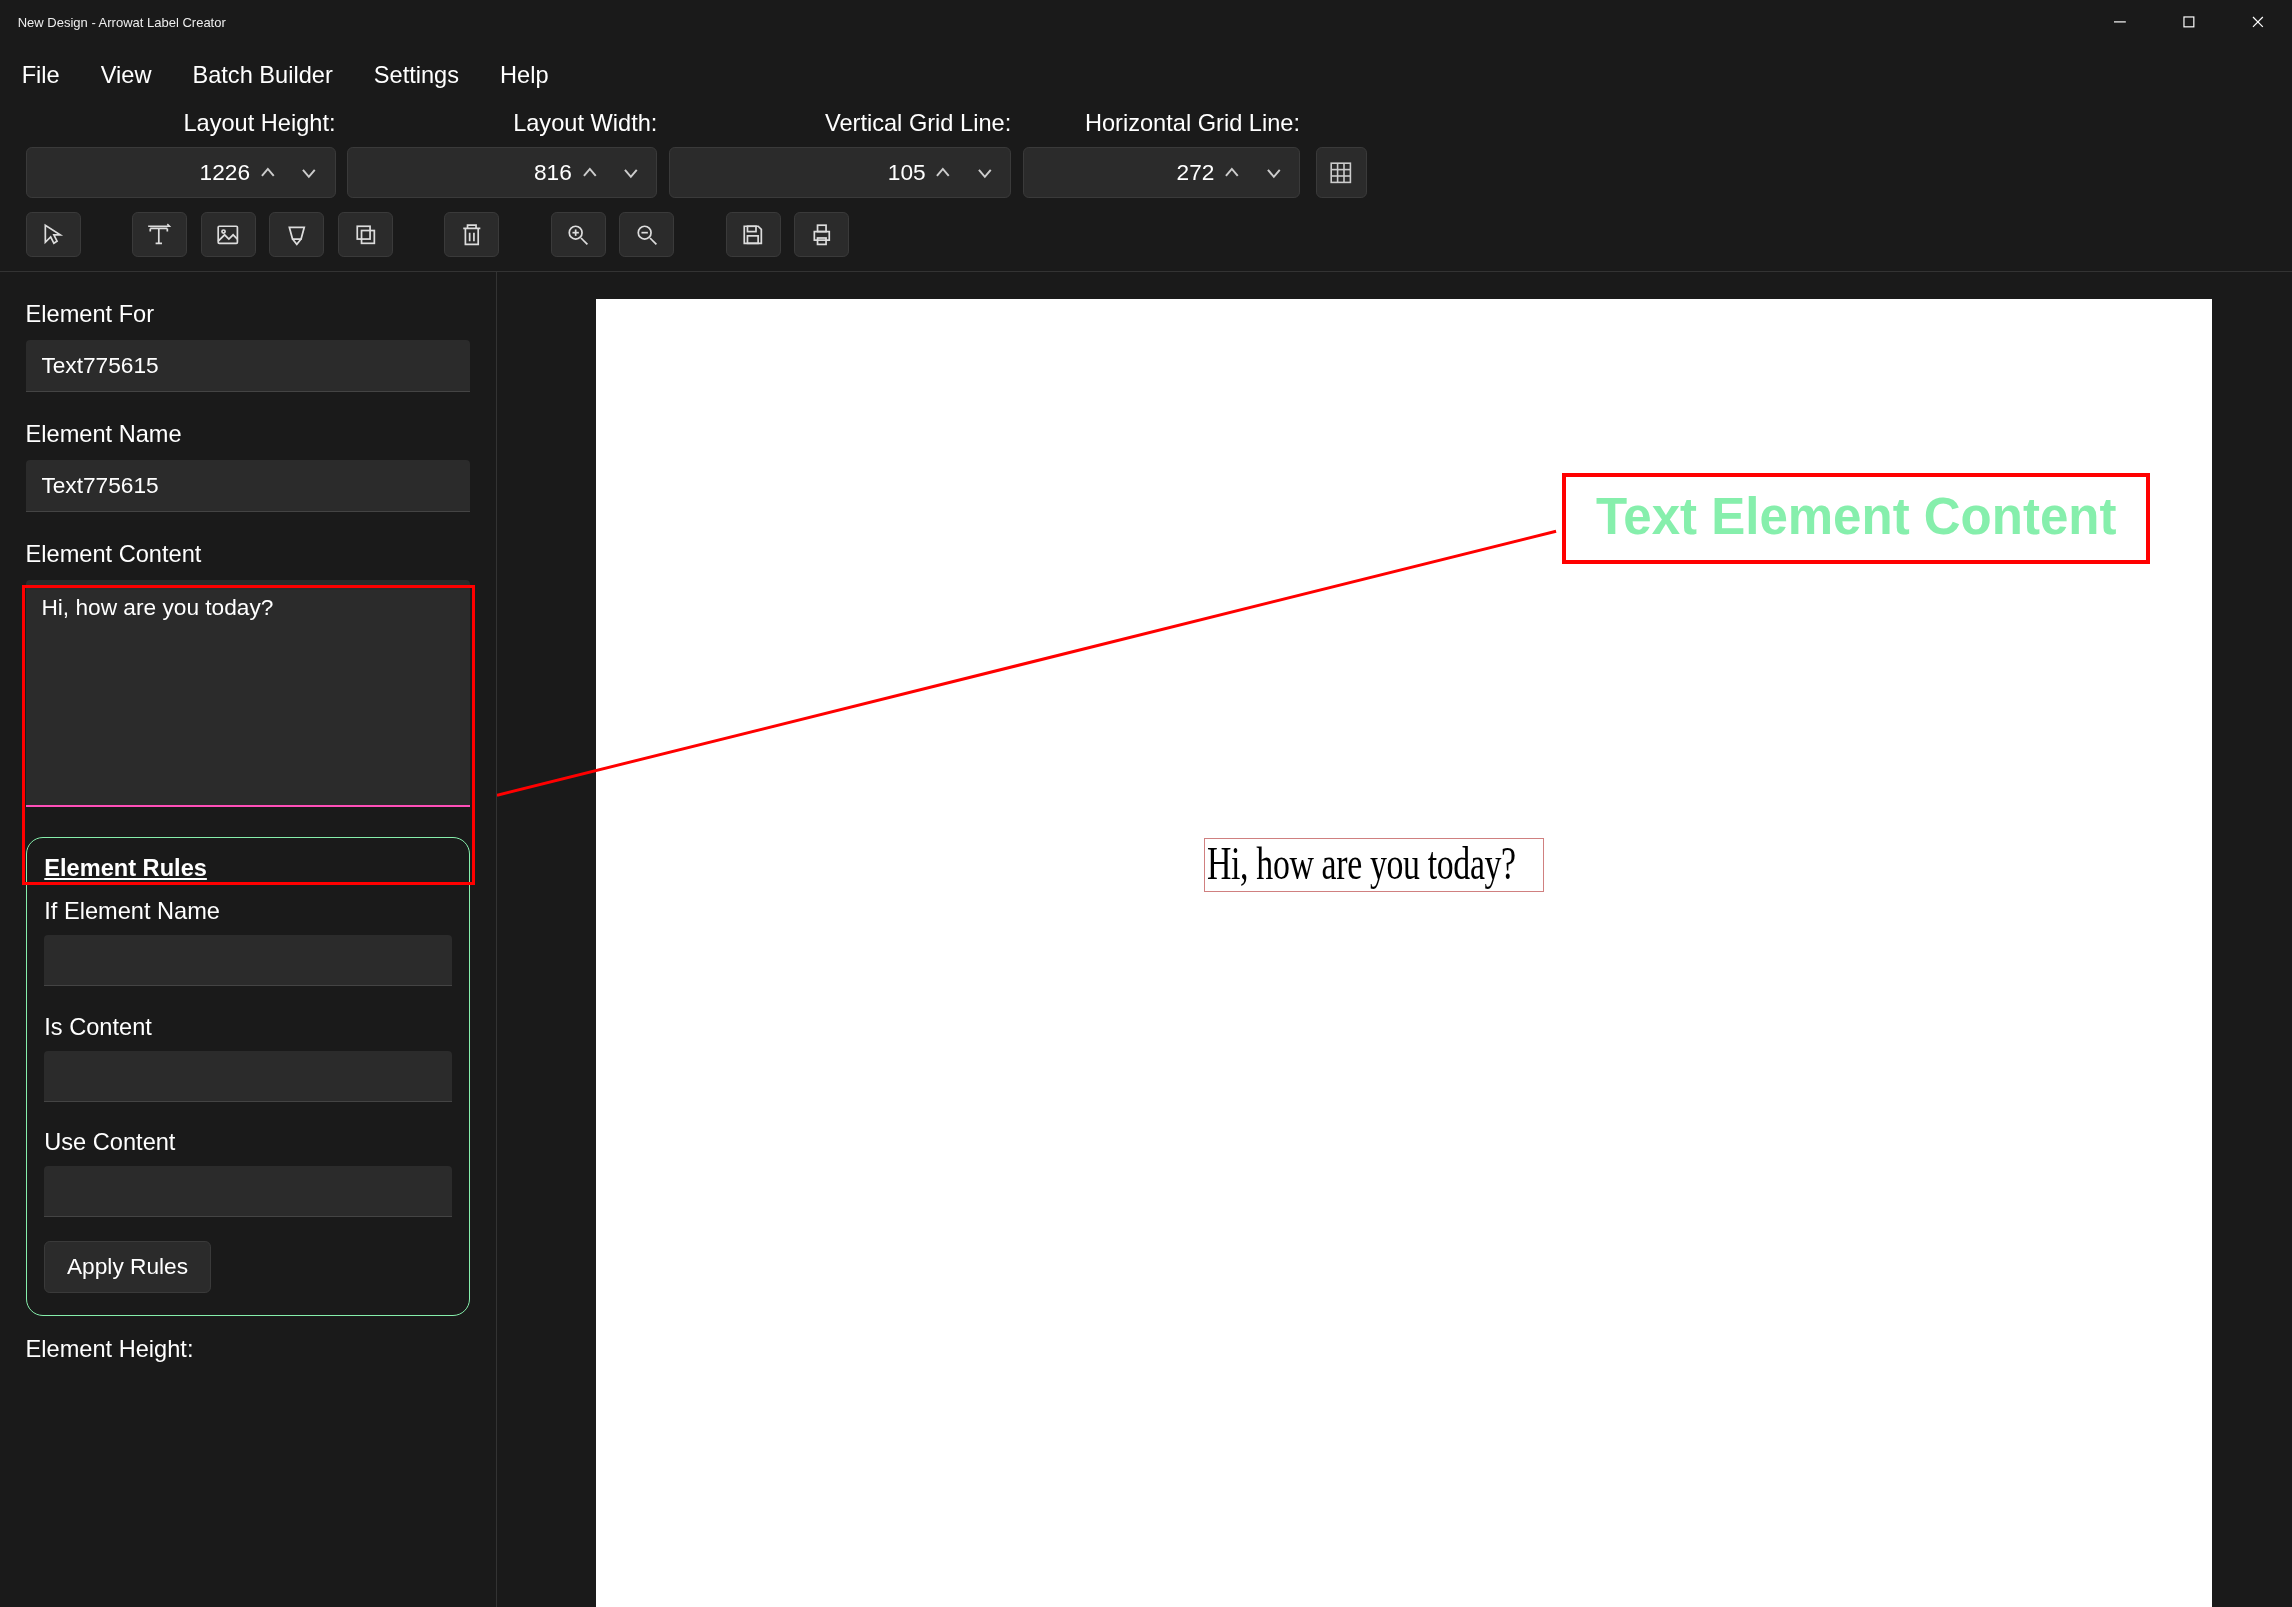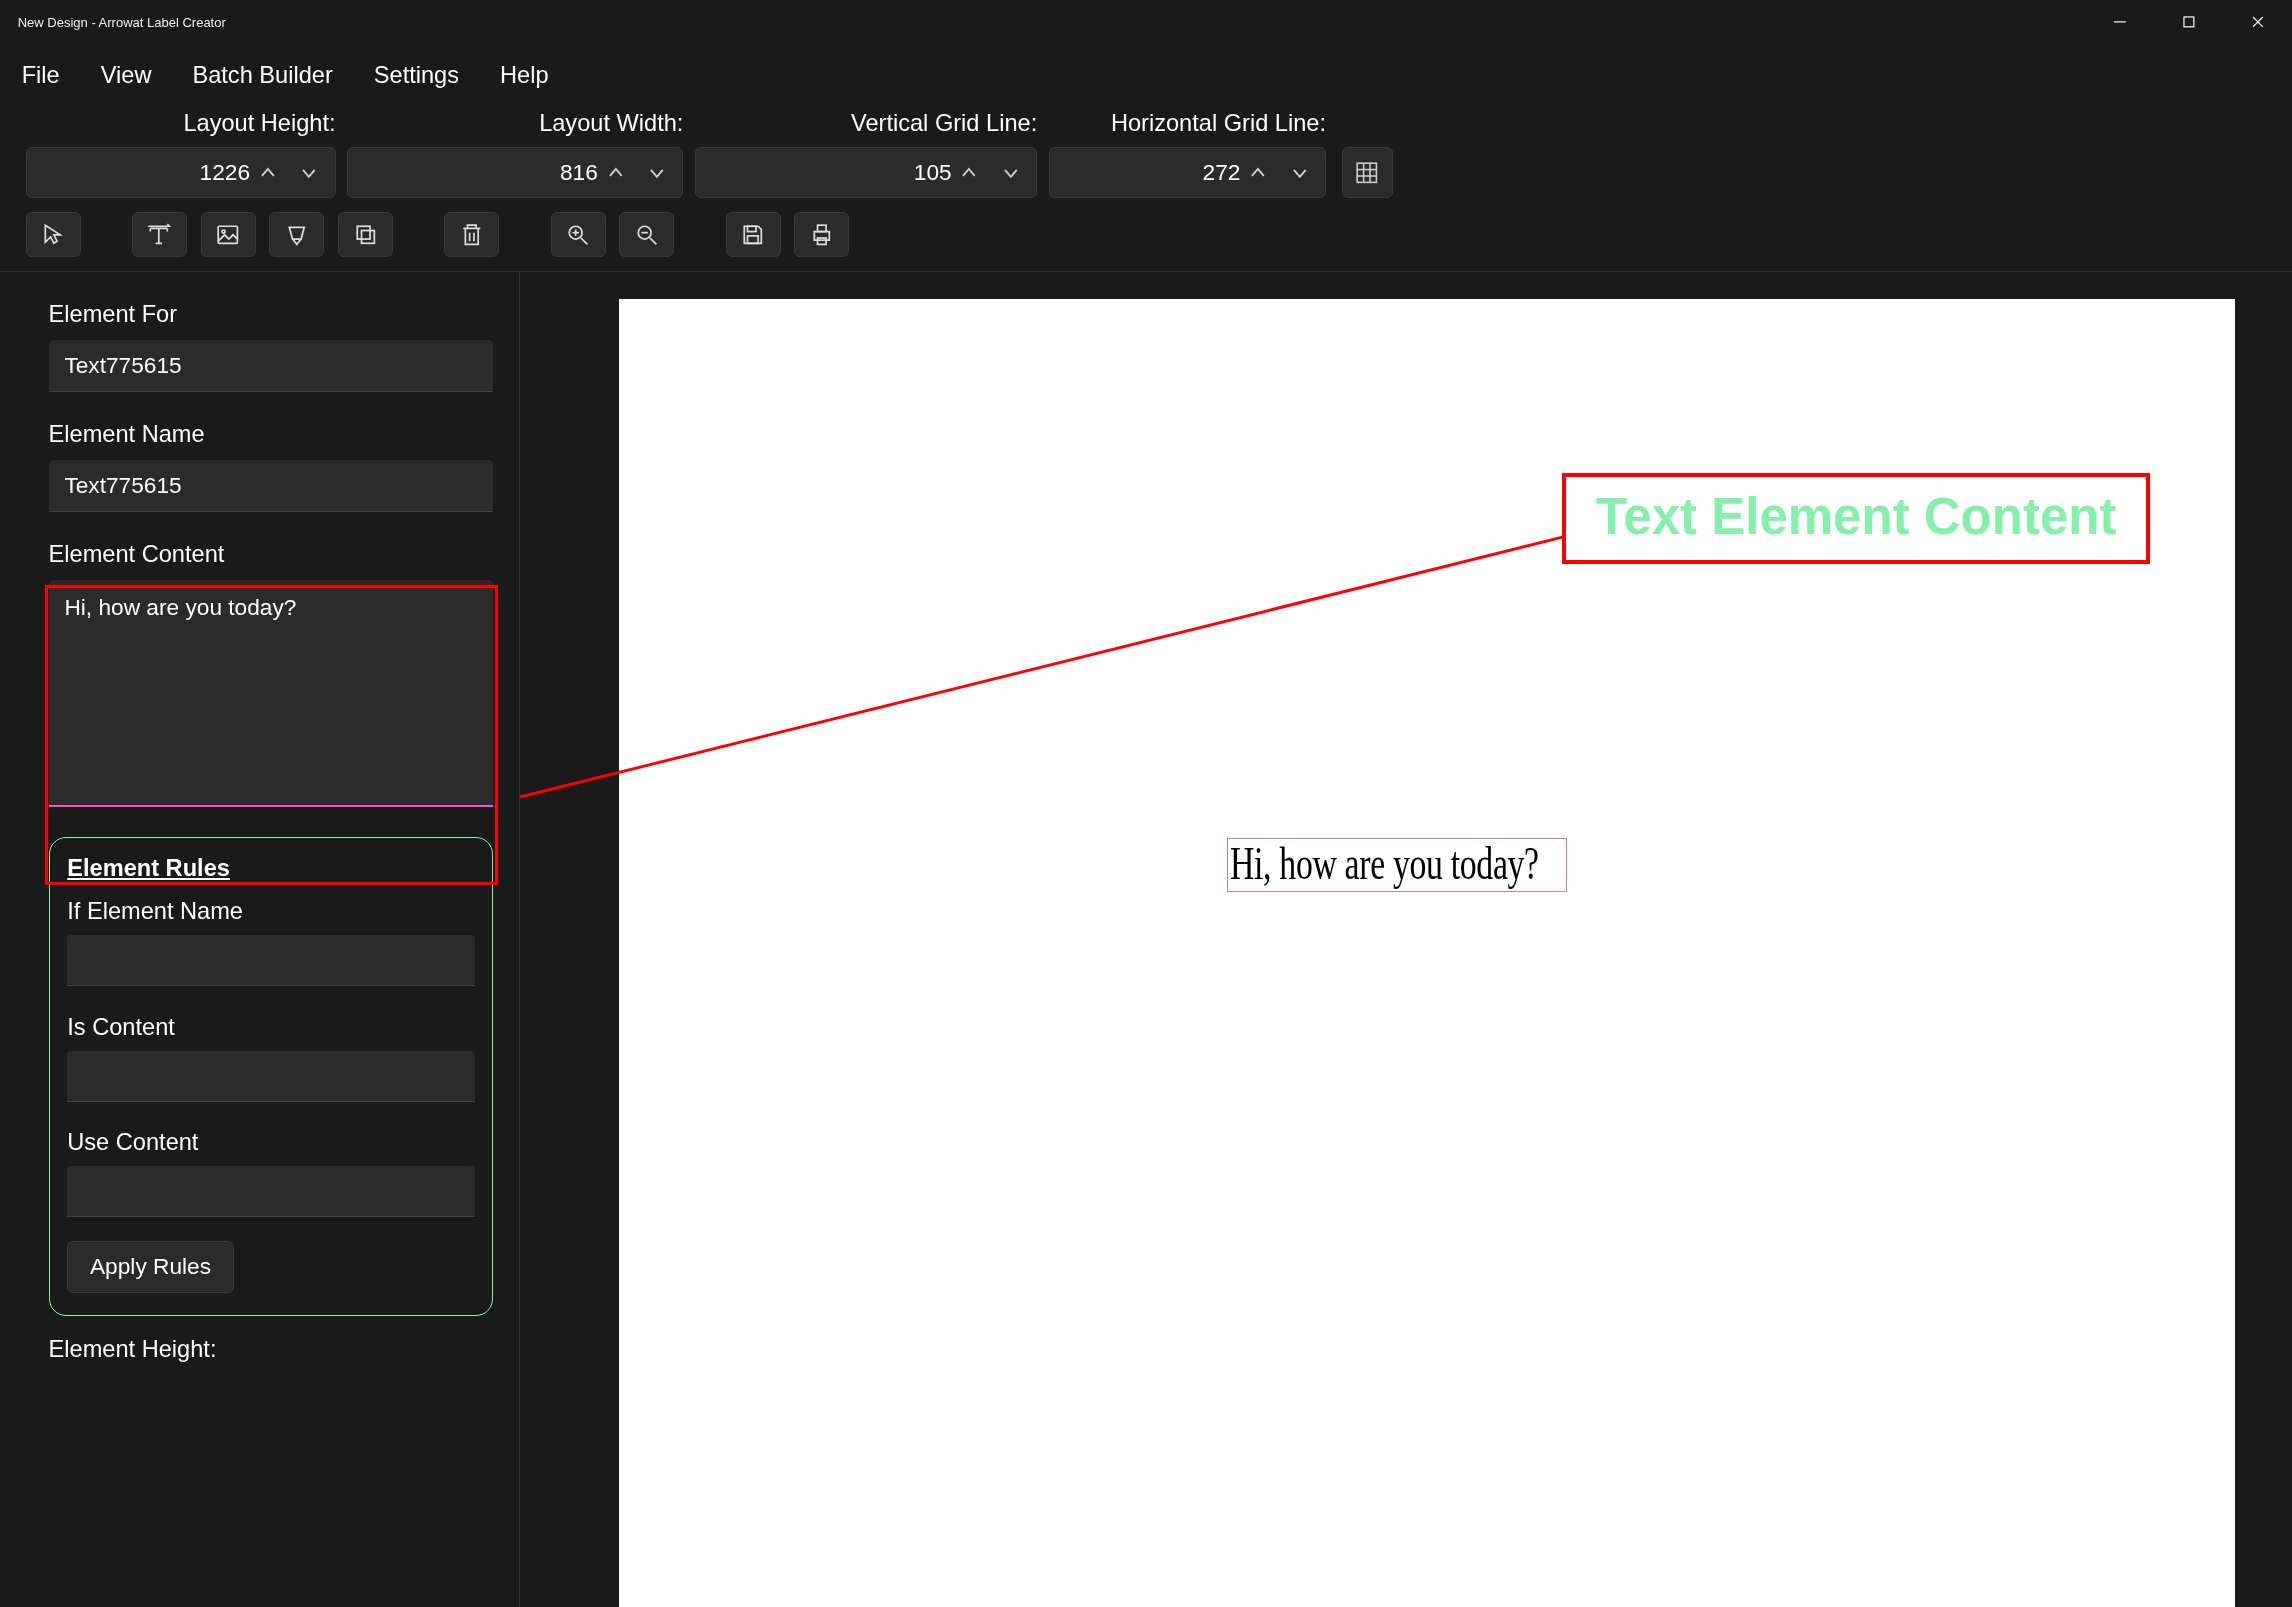--- a/index.html
+++ b/index.html
@@ -61,21 +61,21 @@
     border-radius: 5.9px;
     height: 51px;
     padding: 0 7.9px 0 17.7px;
     gap: 5.9px;
   }
   .spinner .val { font-size: 22.7px; color: #fff; flex: 1; }
   .spinner .arrows { display: flex; gap: 17.7px; padding-right: 5.9px; }
   .spinner .arrow { width: 23.6px; height: 23.6px; display:flex; align-items:center; justify-content:center; }
   .spinner .arrow svg { width: 19.7px; height: 19.7px; stroke: #ccc; stroke-width: 2; fill: none; }
   .sp-h { width: 310px; }
-  .sp-w { width: 336px; }
+  .sp-w { width: 310px; }
   .sp-v { width: 342px; }
   .sp-hz { width: 277px; }
   .grid-btn {
     width: 51px; height: 51px;
     background: #2b2b2b;
     border: 1px solid #3a3a3a;
     border-radius: 5.9px;
     display:flex; align-items:center; justify-content:center;
     margin-left: 3.9px;
   }
@@ -102,21 +102,20 @@
     border-top: 1px solid #333;
     min-height: 0;
   }
   .sidebar {
     width: 497px;
     background: #1a1a1a;
     border-right: 1px solid #333;
     padding: 19.7px 25.6px 0 25.6px;
     overflow-y: auto;
     position: relative;
-    margin-left: 23px;
   }
   .sidebar::-webkit-scrollbar { width: 7.9px; }
   .sidebar::-webkit-scrollbar-thumb { background: #555; border-radius: 3.9px; }
   .side-label { font-size: 23.6px; color: #fff; margin: 9.9px 0 11.8px 0; }
   .side-input {
     width: 100%;
     background: #2b2b2b;
     border: none;
     border-bottom: 1px solid #444;
     border-radius: 3.9px 3.9px 0 0;

